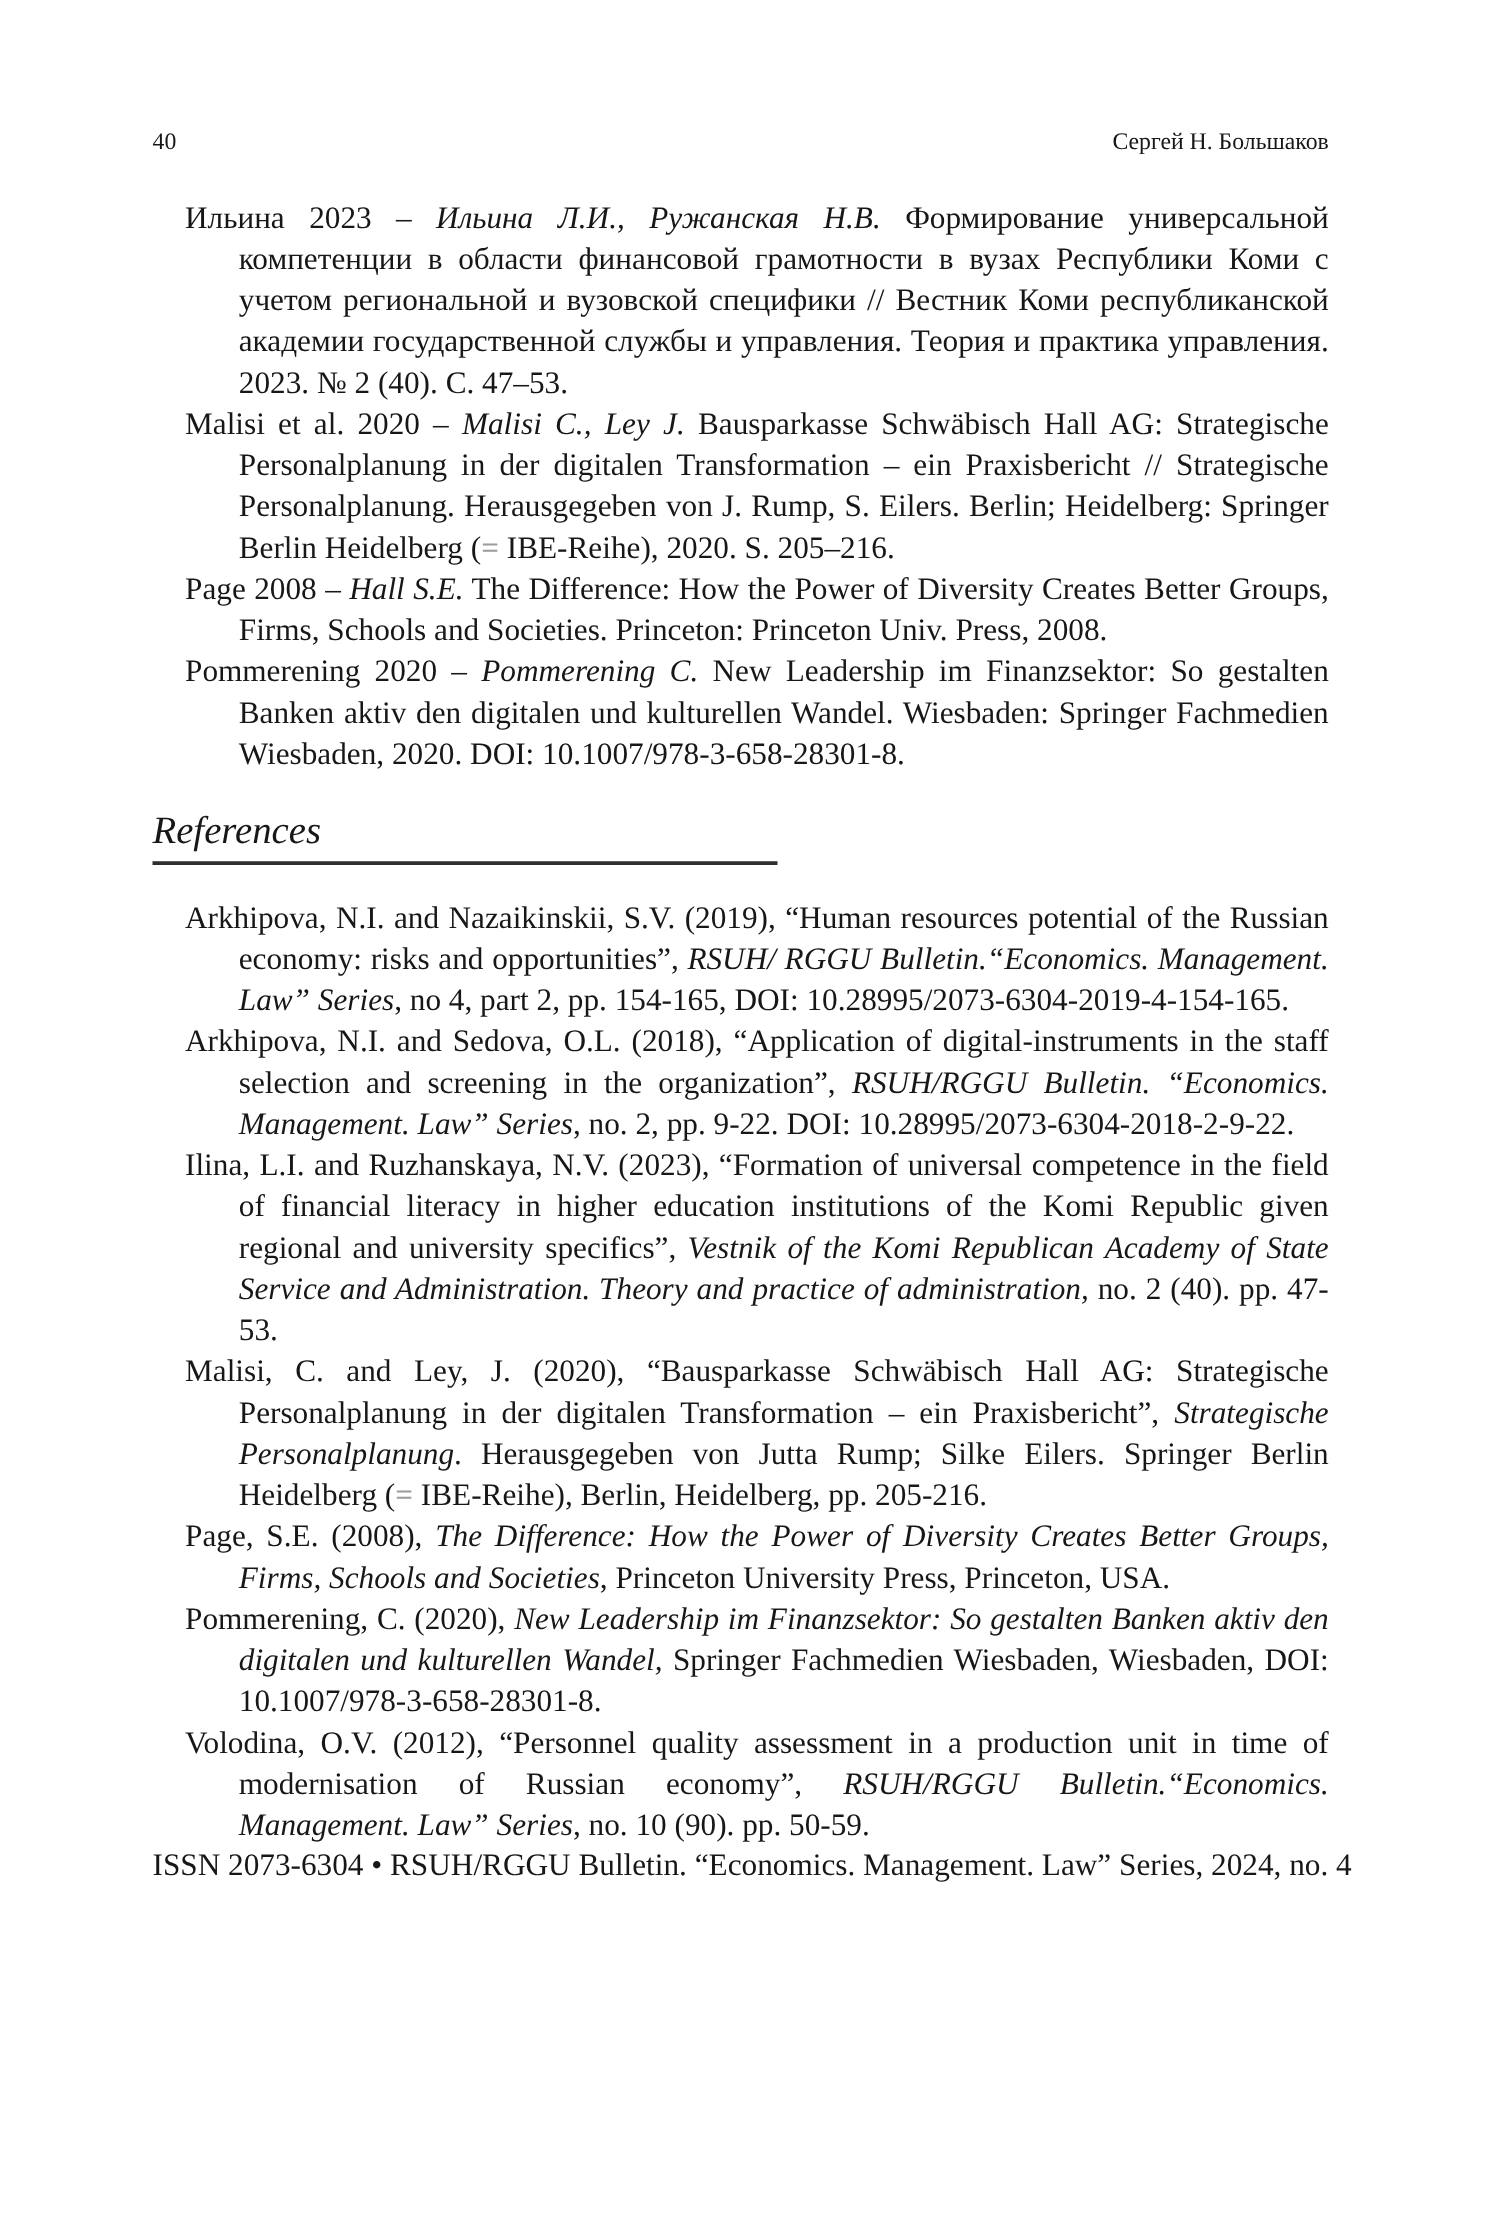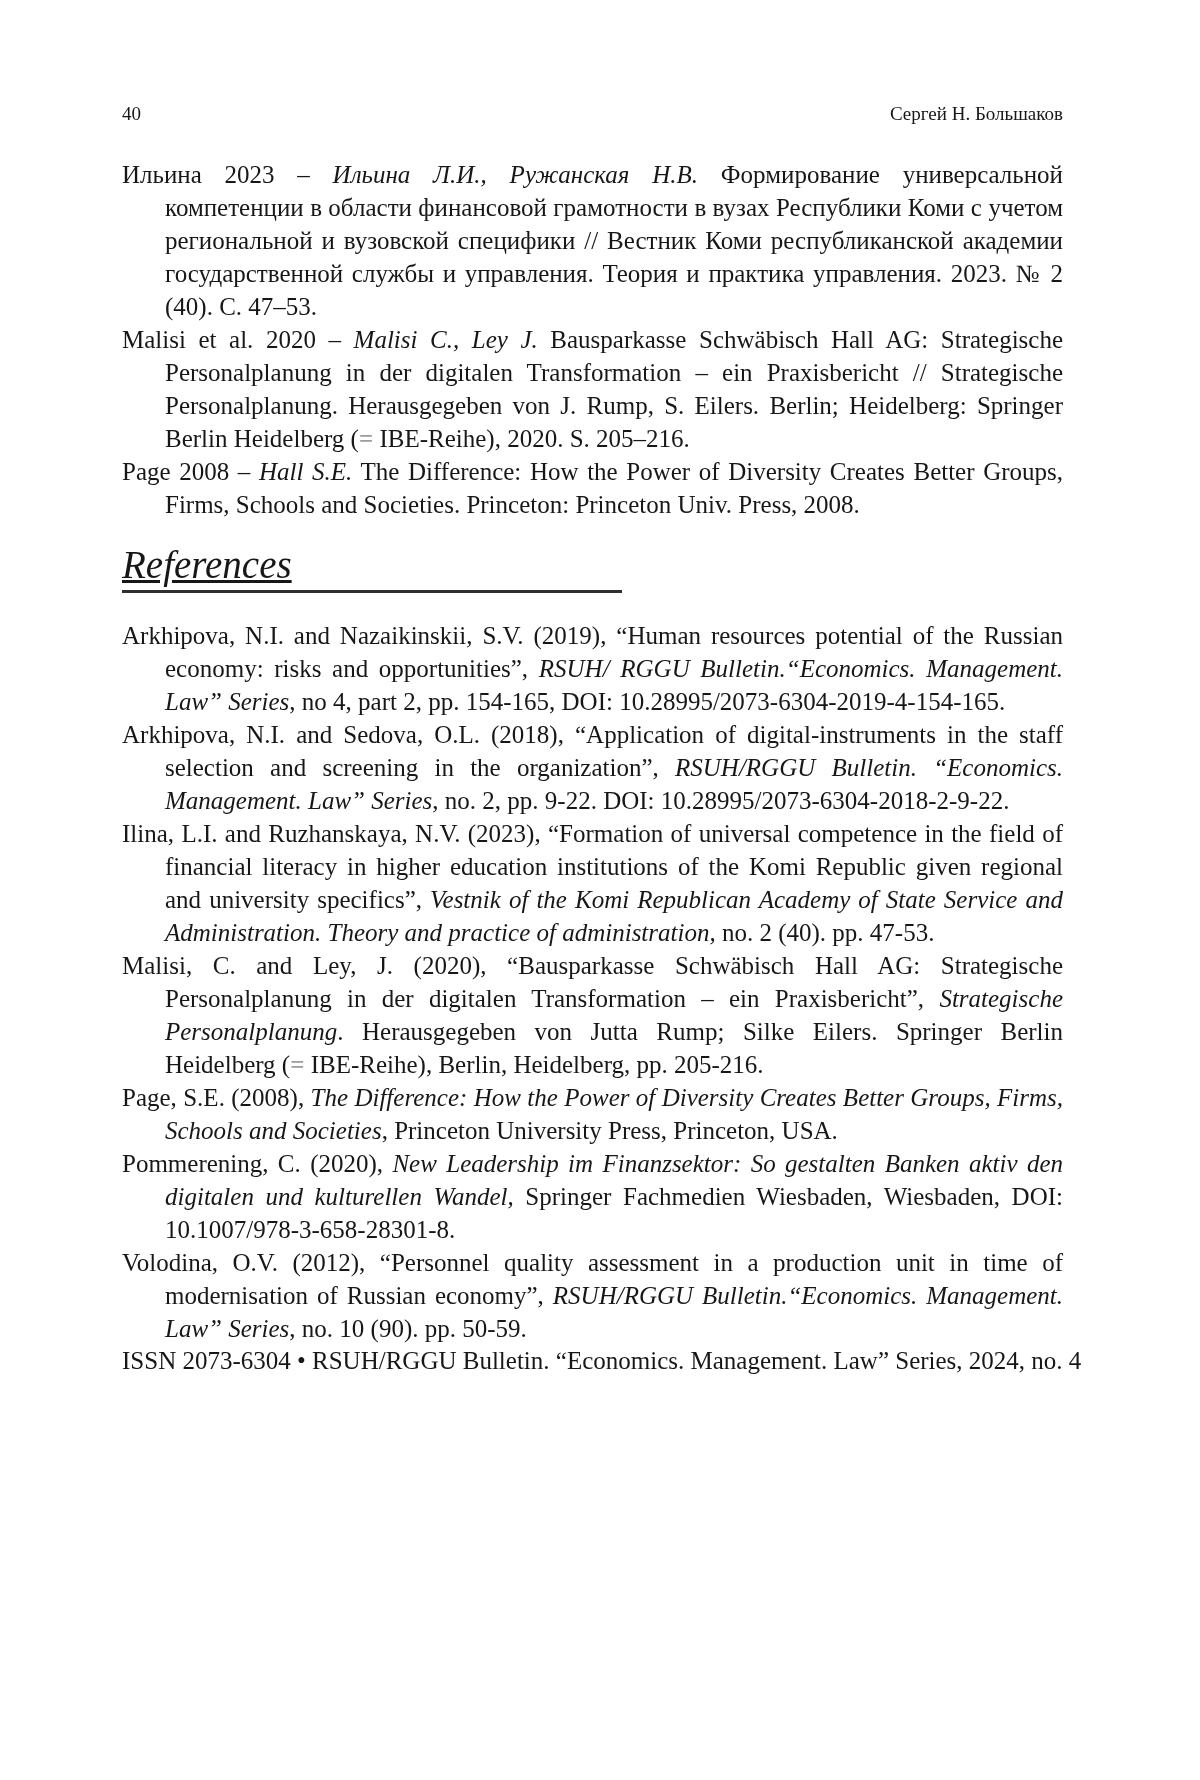--- a/index.html
+++ b/index.html
@@ -21,43 +21,43 @@
   }
   .page-header {
     display: flex;
     justify-content: space-between;
     align-items: baseline;
     font-size: 19px;
     line-height: 34px;
   }
   .bib-section {
     margin-top: 27px;
+    margin-left: 26px;
   }
   .entry {
     margin: 0;
     padding-left: 43px;
     text-indent: -43px;
     text-align: justify;
     font-size: 25px;
     line-height: 33px;
   }
   .entry .it {
     font-style: italic;
   }
   .entry .gray {
     color: #9c9c9c;
     font-weight: bold;
   }
   .refs-heading {
     font-style: italic;
     font-weight: normal;
-    font-size: 39px;
+    font-size: 31px;
     line-height: 36px;
     margin: 26px 0 0 0;
-    text-decoration: underline;
   }
   .refs-rule {
     width: 500px;
     height: 3px;
     background: #2f2f2f;
     margin-top: 7px;
   }
   .refs-list {
     margin-top: 26px;
   }
@@ -75,20 +75,21 @@
 
   <header class="page-header">
     <span>40</span>
     <span>Сергей Н. Большаков</span>
   </header>
 
   <section class="bib-section">
       <p class="entry"><span>Ильина 2023 – </span><span class="it">Ильина Л.И., Ружанская Н.В.</span><span> Формирование универсальной компетенции в области финансовой грамотности в вузах Республики Коми с учетом региональной и вузовской специфики // Вестник Коми республиканской академии государственной службы и управления. Теория и практика управления. 2023. № 2 (40). С. 47–53.</span></p>
       <p class="entry"><span>Malisi et al. 2020 – </span><span class="it">Malisi C., Ley J.</span><span> Bausparkasse Schwäbisch Hall AG: Strategische Personalplanung in der digitalen Transformation – ein Praxisbericht // Strategische Personalplanung. Herausgegeben von J. Rump, S. Eilers. Berlin; Heidelberg: Springer Berlin Heidelberg (</span><span class="gray">=</span><span> IBE-Reihe), 2020. S. 205–216.</span></p>
       <p class="entry"><span>Page 2008 – </span><span class="it">Hall S.E.</span><span> The Difference: How the Power of Diversity Creates Better Groups, Firms, Schools and Societies. Princeton: Princeton Univ. Press, 2008.</span></p>
+      <p class="entry"><span>Pommerening 2020 – </span><span class="it">Pommerening C.</span><span> New Leadership im Finanzsektor: So gestalten Banken aktiv den digitalen und kulturellen Wandel. Wiesbaden: Springer Fachmedien Wiesbaden, 2020. DOI: 10.1007/978-3-658-28301-8.</span></p>
     </section>
 
   <h2 class="refs-heading">References</h2>
 
   <div class="refs-rule"></div>
 
   <section class="bib-section refs-list">
       <p class="entry"><span>Arkhipova, N.I. and Nazaikinskii, S.V. (2019), “Human resources potential of the Russian economy: risks and opportunities”, </span><span class="it">RSUH/ RGGU Bulletin.“Economics. Management. Law” Series</span><span>, no 4, part 2, pp. 154-165, DOI: 10.28995/2073-6304-2019-4-154-165.</span></p>
       <p class="entry"><span>Arkhipova, N.I. and Sedova, O.L. (2018), “Application of digital-instruments in the staff selection and screening in the organization”, </span><span class="it">RSUH/RGGU Bulletin. “Economics. Management. Law” Series</span><span>, no. 2, pp. 9-22. DOI: 10.28995/2073-6304-2018-2-9-22.</span></p>
       <p class="entry"><span>Ilina, L.I. and Ruzhanskaya, N.V. (2023), “Formation of universal competence in the field of financial literacy in higher education institutions of the Komi Republic given regional and university specifics”, </span><span class="it">Vestnik of the Komi Republican Academy of State Service and Administration. Theory and practice of administration,</span><span> no. 2 (40). pp. 47-53.</span></p>

